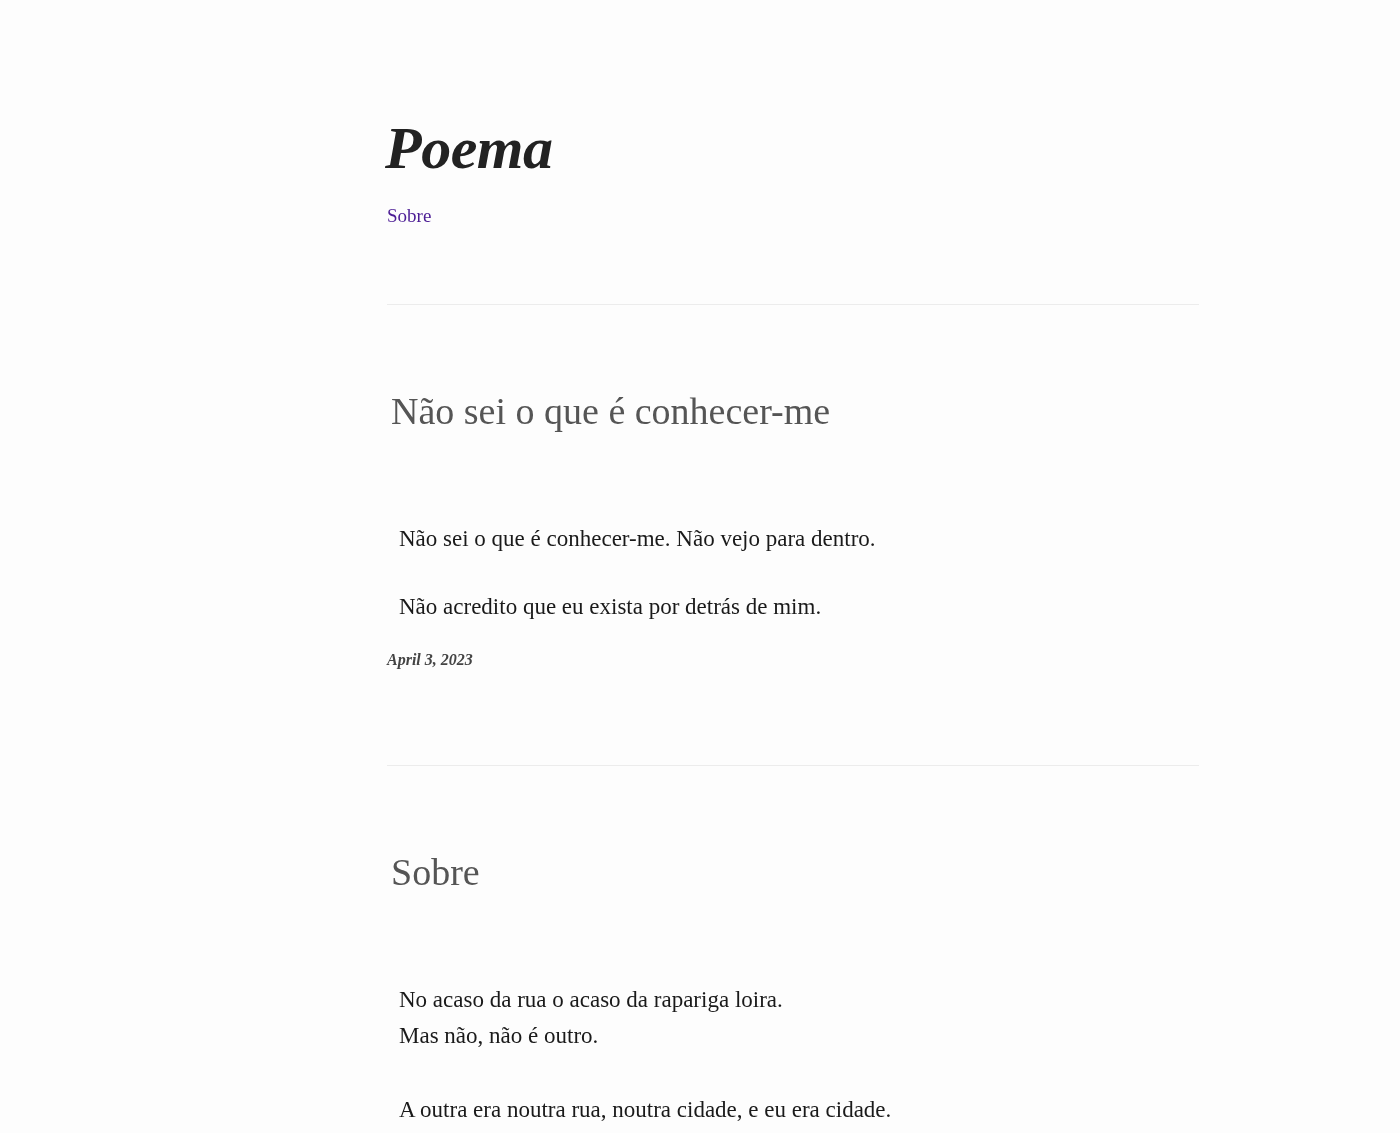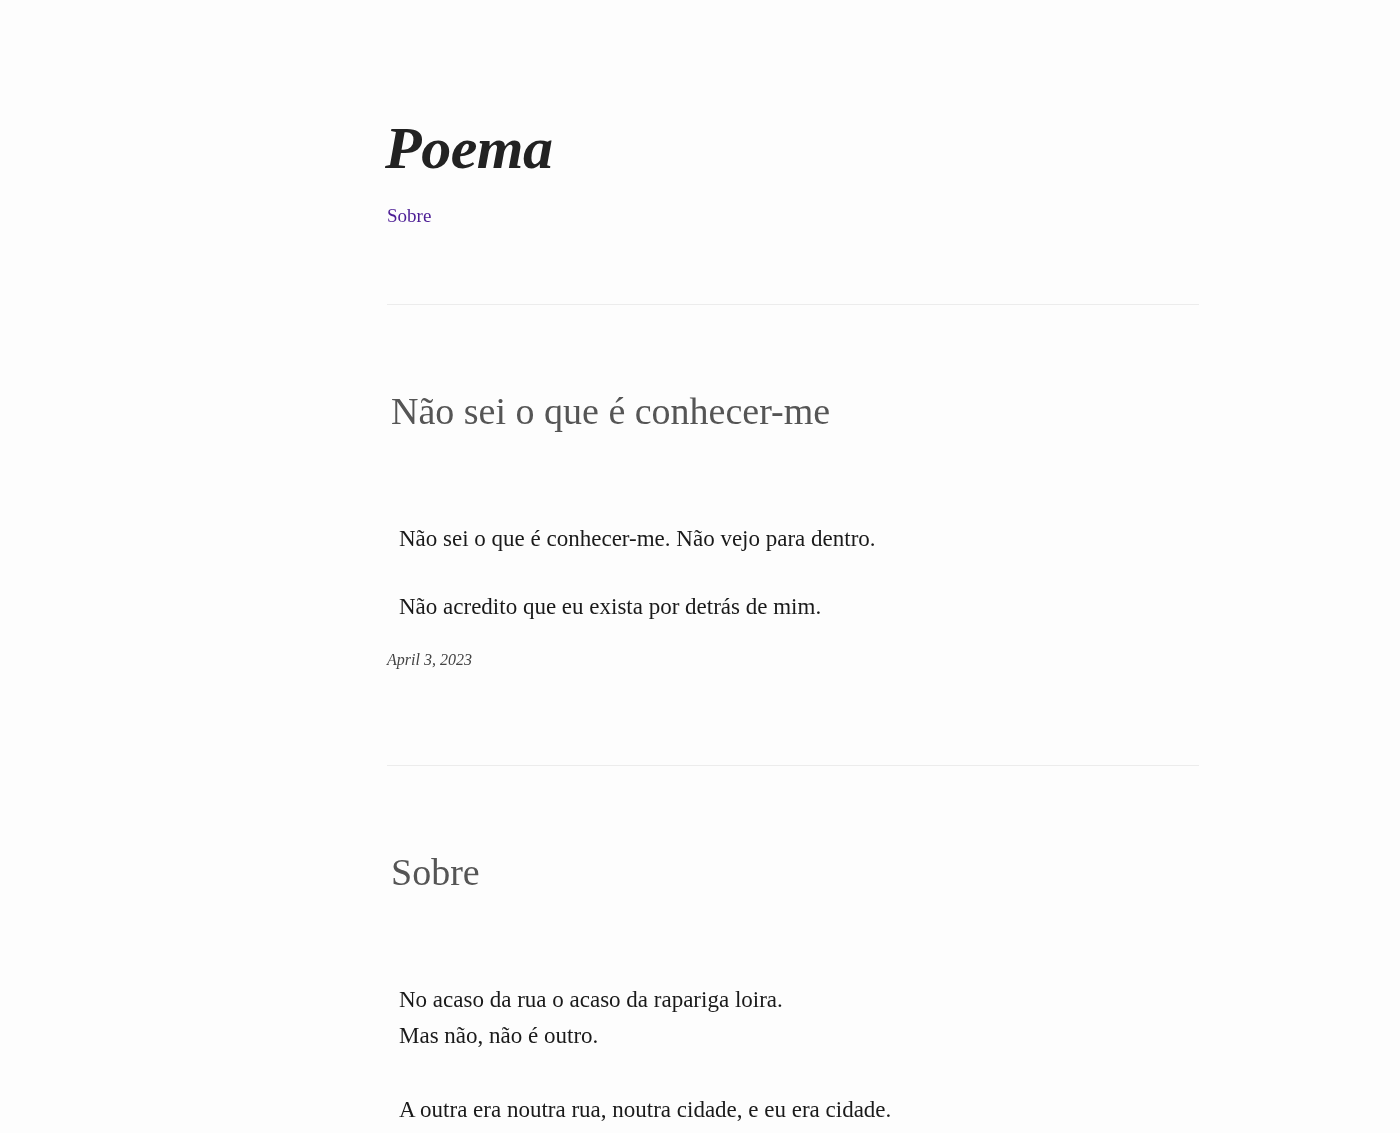--- a/index.html
+++ b/index.html
@@ -68,20 +68,21 @@
       color: #1a1a1a;
       white-space: nowrap;
     }
     .date {
       position: absolute;
       left: 0;
       font-size: 16px;
       font-style: italic;
       color: #444;
       line-height: 20px;
+      font-weight: bold;
     }
   </style>
 </head>
 <body>
 
 <div class="wrap">
 
   <a class="site-title">Poema</a>
 
   <a class="nav">Sobre</a>

